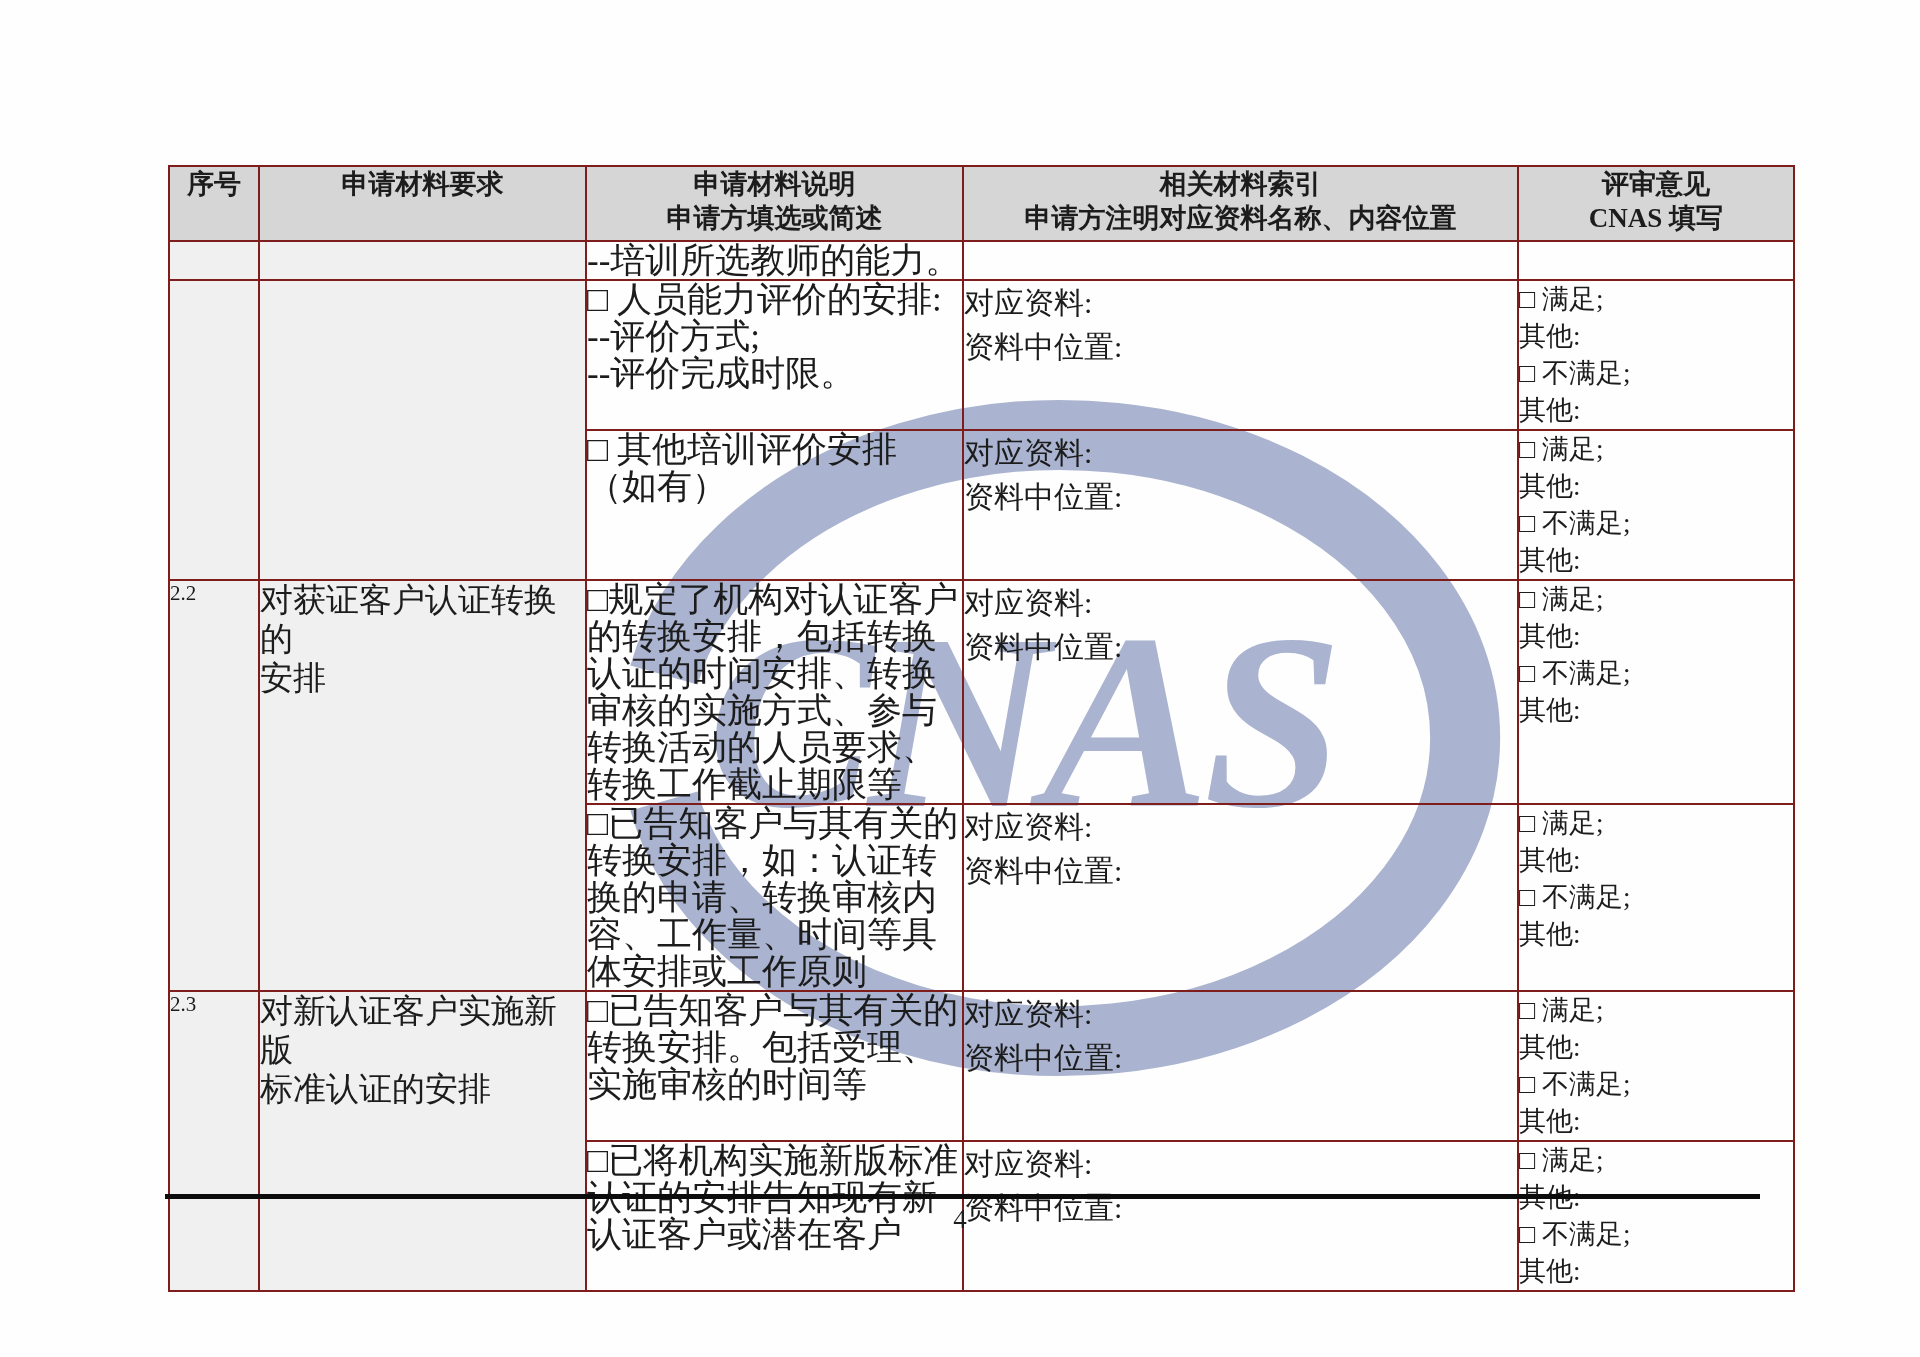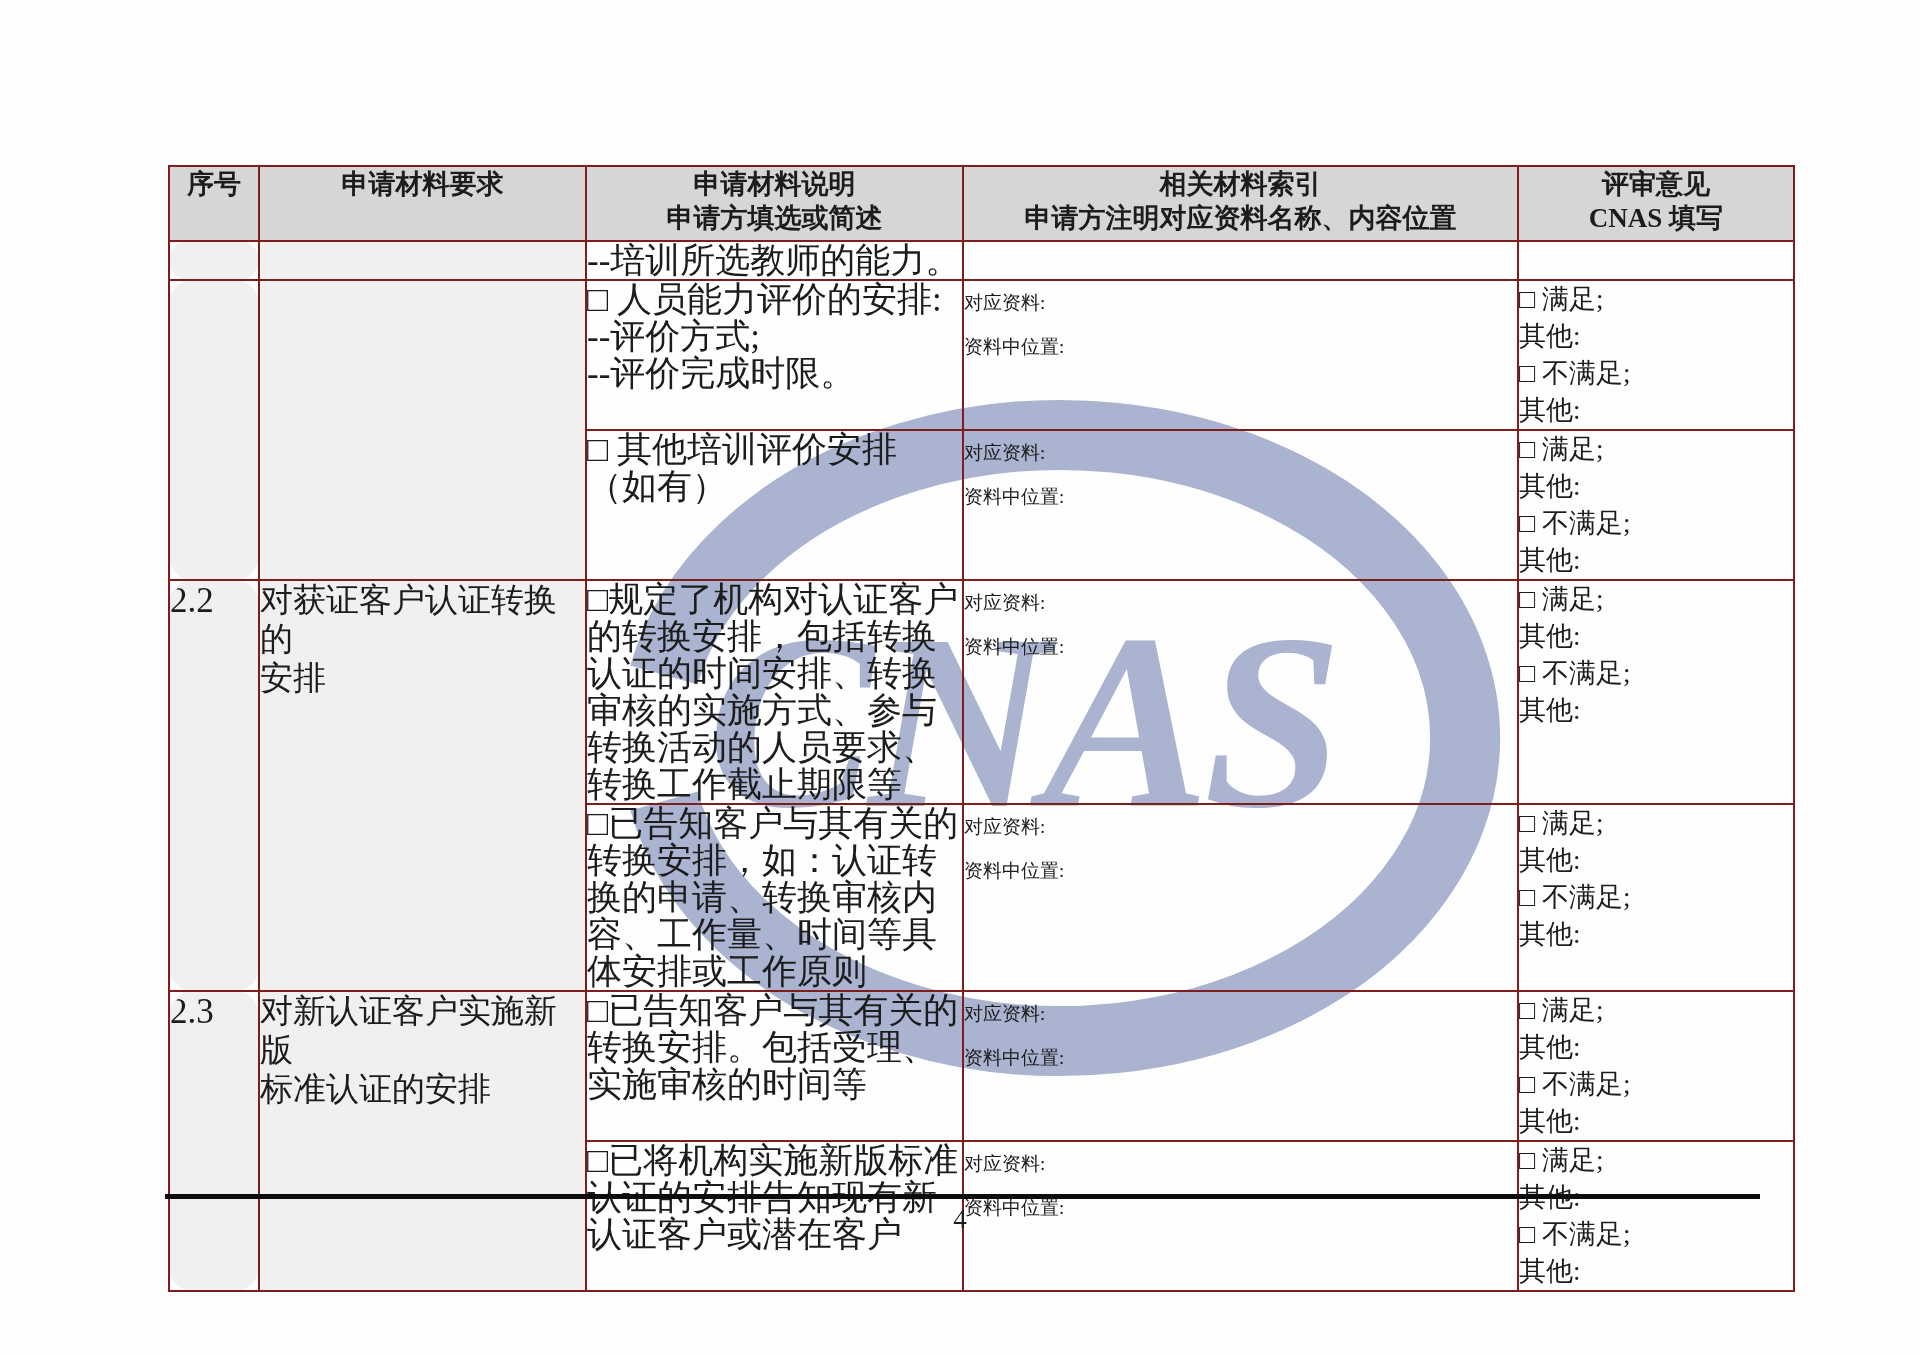--- a/index.html
+++ b/index.html
@@ -65,40 +65,39 @@
   .cell-gray { background: #f0f0f0; }
   .r-head { height: 75px; }
   .r-a { height: 35px; }
   .r-b { height: 150px; }
   .r-c { height: 133px; }
   .r-d { height: 190px; }
   .r-e { height: 150px; }
   .r-f { height: 127px; }
   .r-g { height: 140px; }
   .seq {
-    font-size: 35px;
+    font-size: 21px;
     padding: 8px 0 0 12px;
     white-space: pre-line;
-    border-radius: 24px;
   }
   .req {
     font-size: 33px;
     line-height: 39px;
     padding: 6px 8px 0 16px;
     white-space: pre-line;
   }
   .desc {
     font-size: 35px;
     line-height: 37px;
     padding: 4px 0 2px 8px;
     white-space: pre-line;
     word-break: break-all;
   }
   .mat {
-    font-size: 19px;
+    font-size: 30px;
     line-height: 44px;
     padding: 5px 6px 2px 14px;
     white-space: pre-line;
     margin-left: 48px;
   }
   .rev {
     font-size: 27px;
     line-height: 37px;
     padding: 5px 4px 2px 10px;
     white-space: pre-line;

